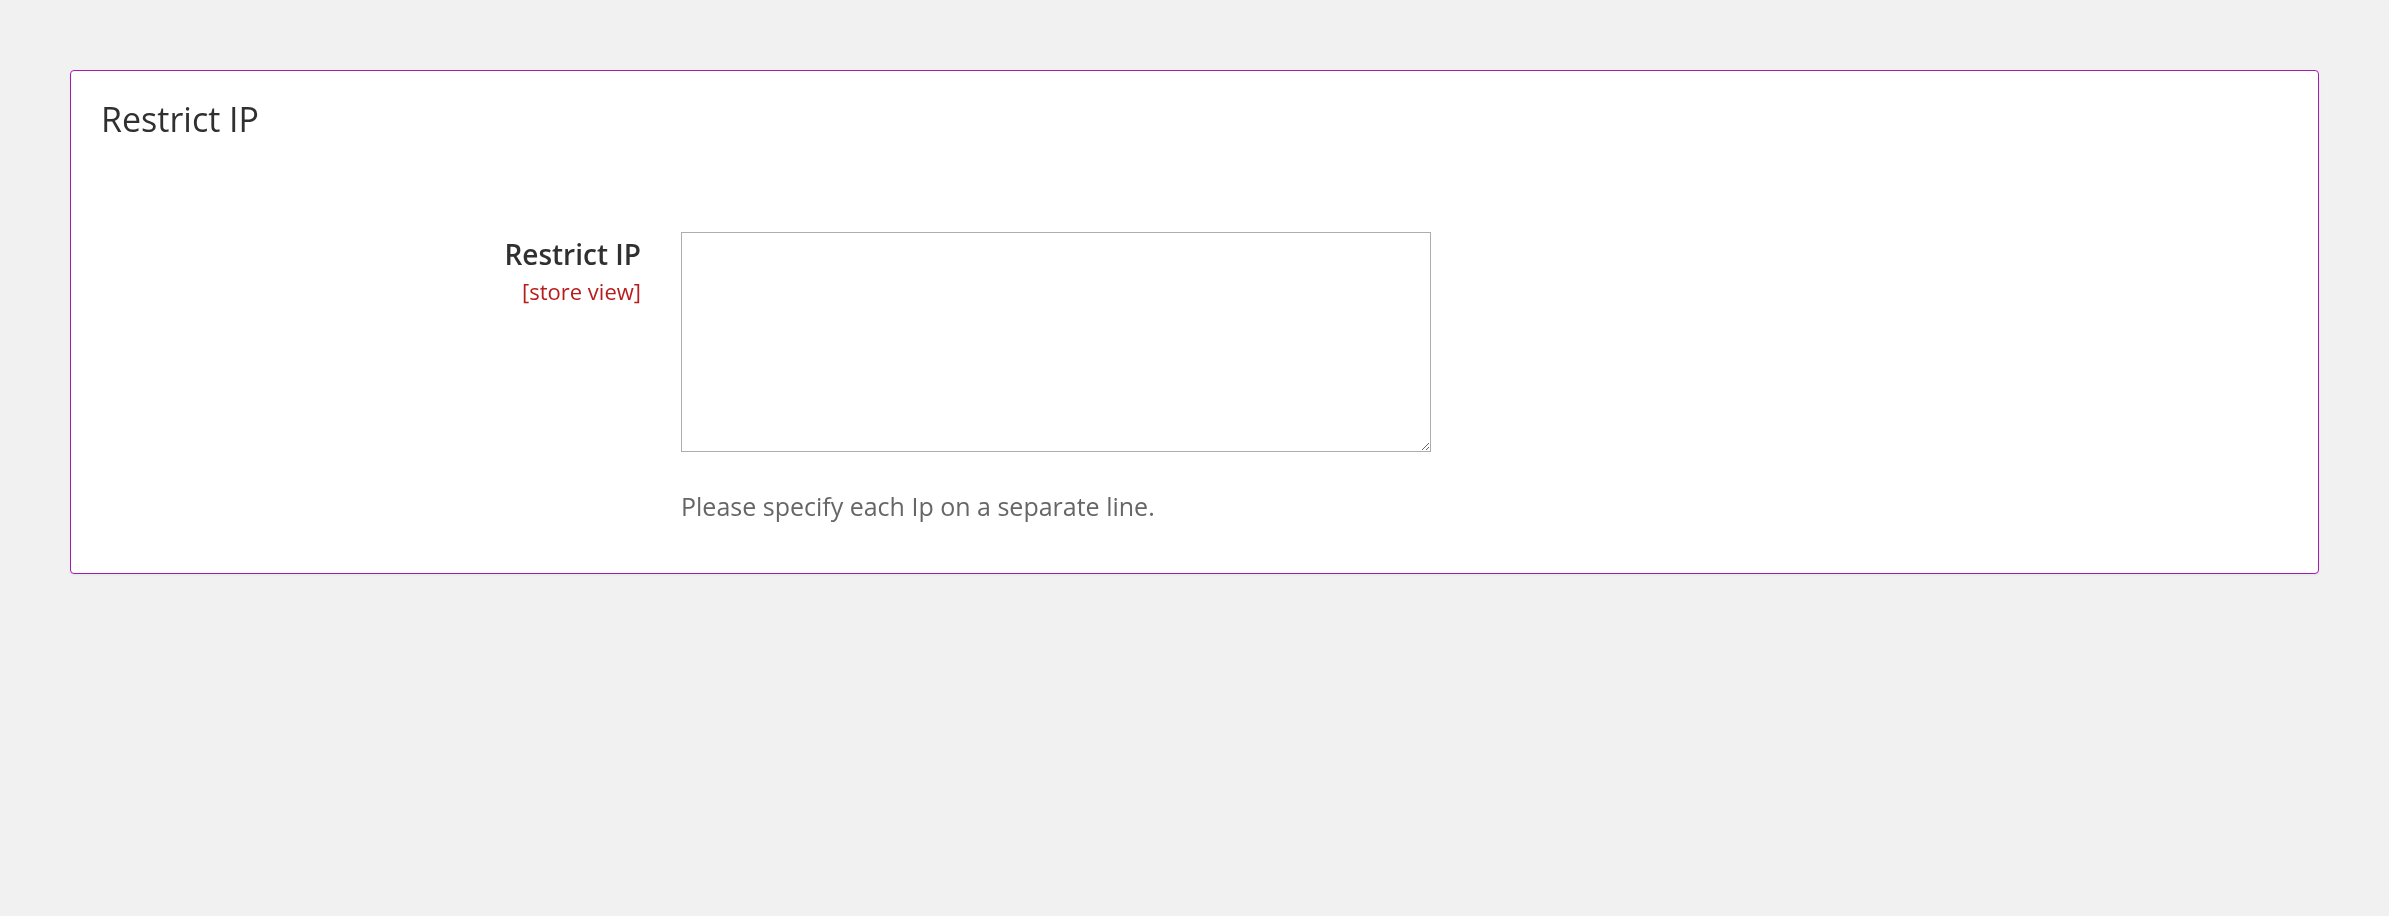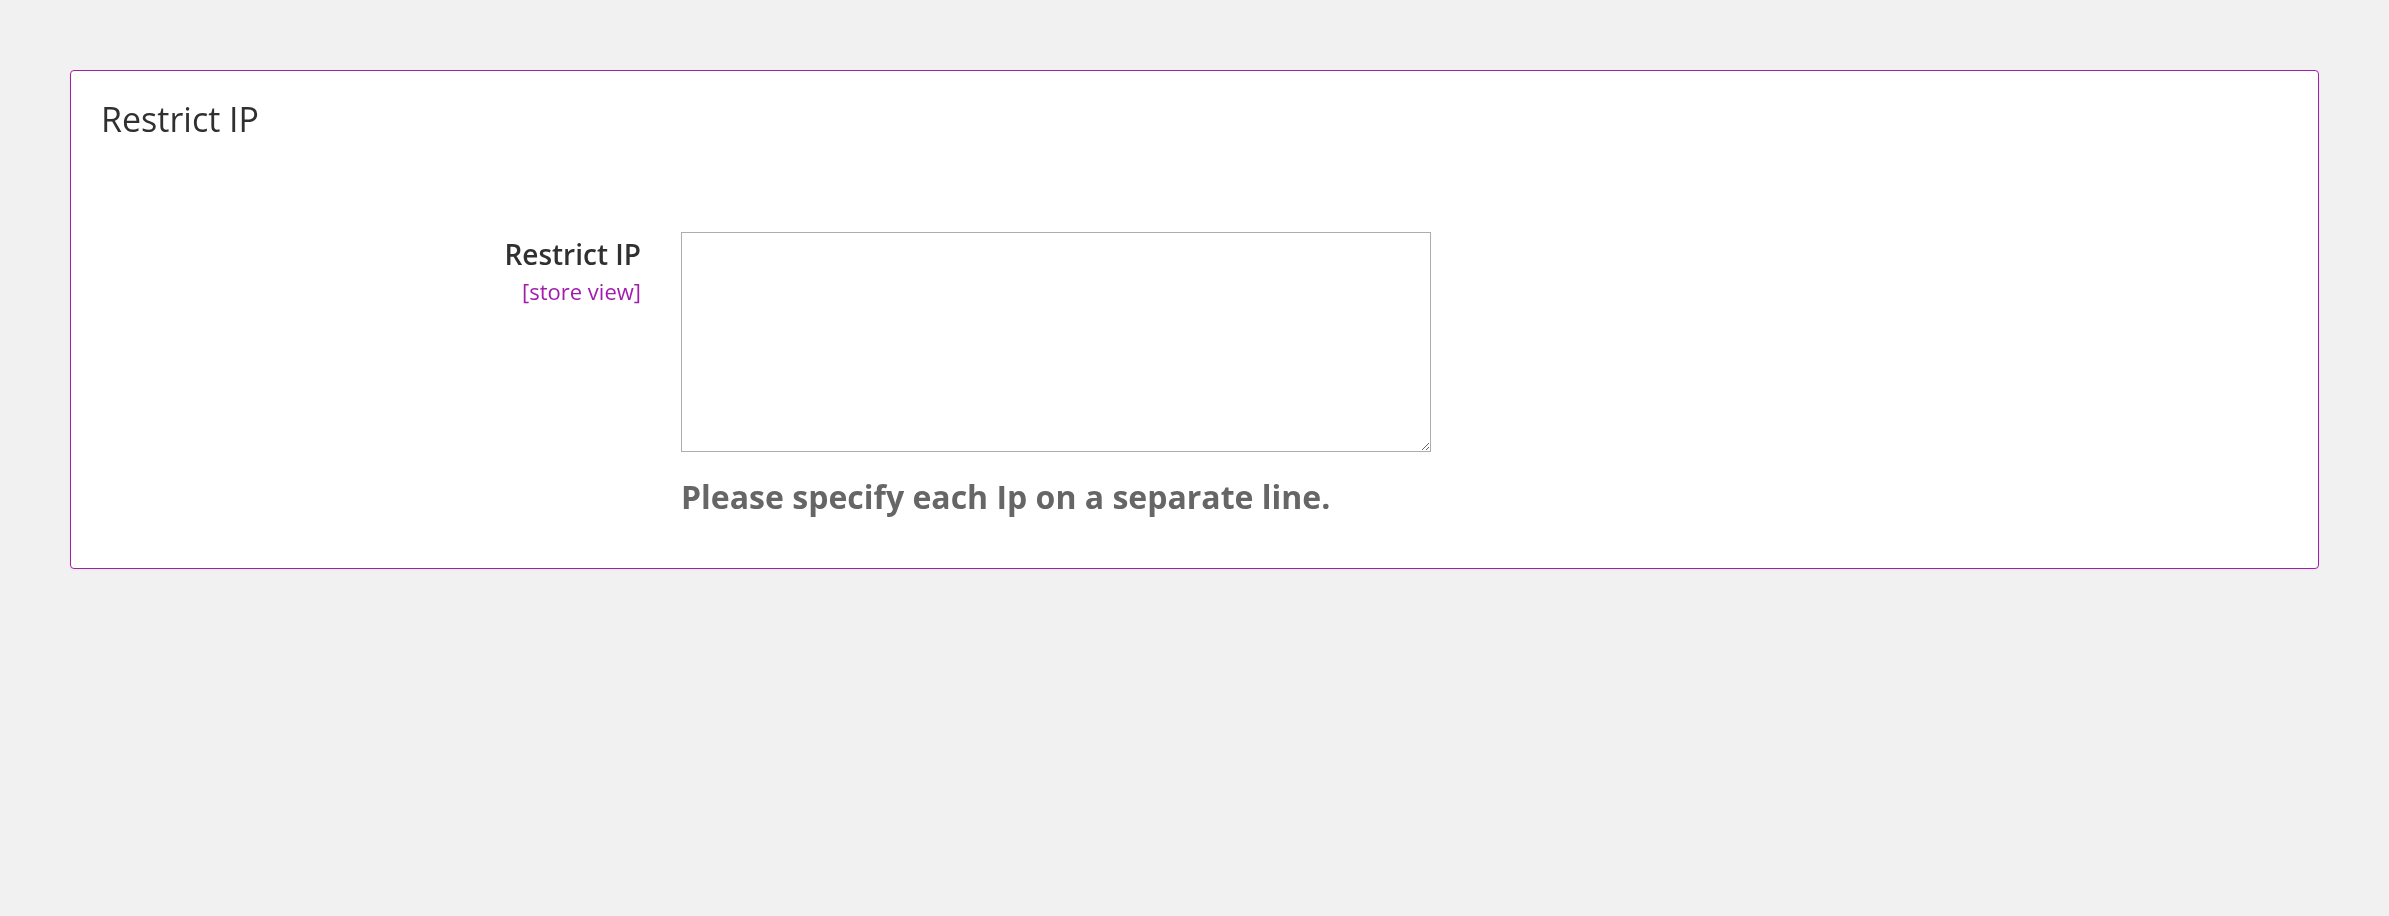--- a/index.html
+++ b/index.html
@@ -39,43 +39,43 @@
     }
     .field-label {
       font-size: 28px;
       color: #303030;
       font-weight: 600;
       display: block;
       line-height: 1.2;
     }
     .field-scope {
       font-size: 22px;
-      color: #a21caf;
+      color: #b91c1c;
       display: block;
       margin-top: 4px;
     }
     .input-col {
       flex: 1;
       max-width: 750px;
     }
     .restrict-textarea {
       width: 100%;
       height: 220px;
       border: 1px solid #adadad;
       font-family: inherit;
       font-size: 20px;
       padding: 8px;
       resize: both;
       outline: none;
     }
     .field-note {
-      font-size: 32px;
+      font-size: 25px;
       color: #666666;
-      margin-top: 18px;
-      font-weight: 700;
+      margin-top: 32px;
+      font-weight: 400;
     }
   </style>
 </head>
 <body>
 
 <div class="panel">
   <h2 class="panel-title">Restrict IP</h2>
 
   <div class="form-row">
     <div class="label-col">

